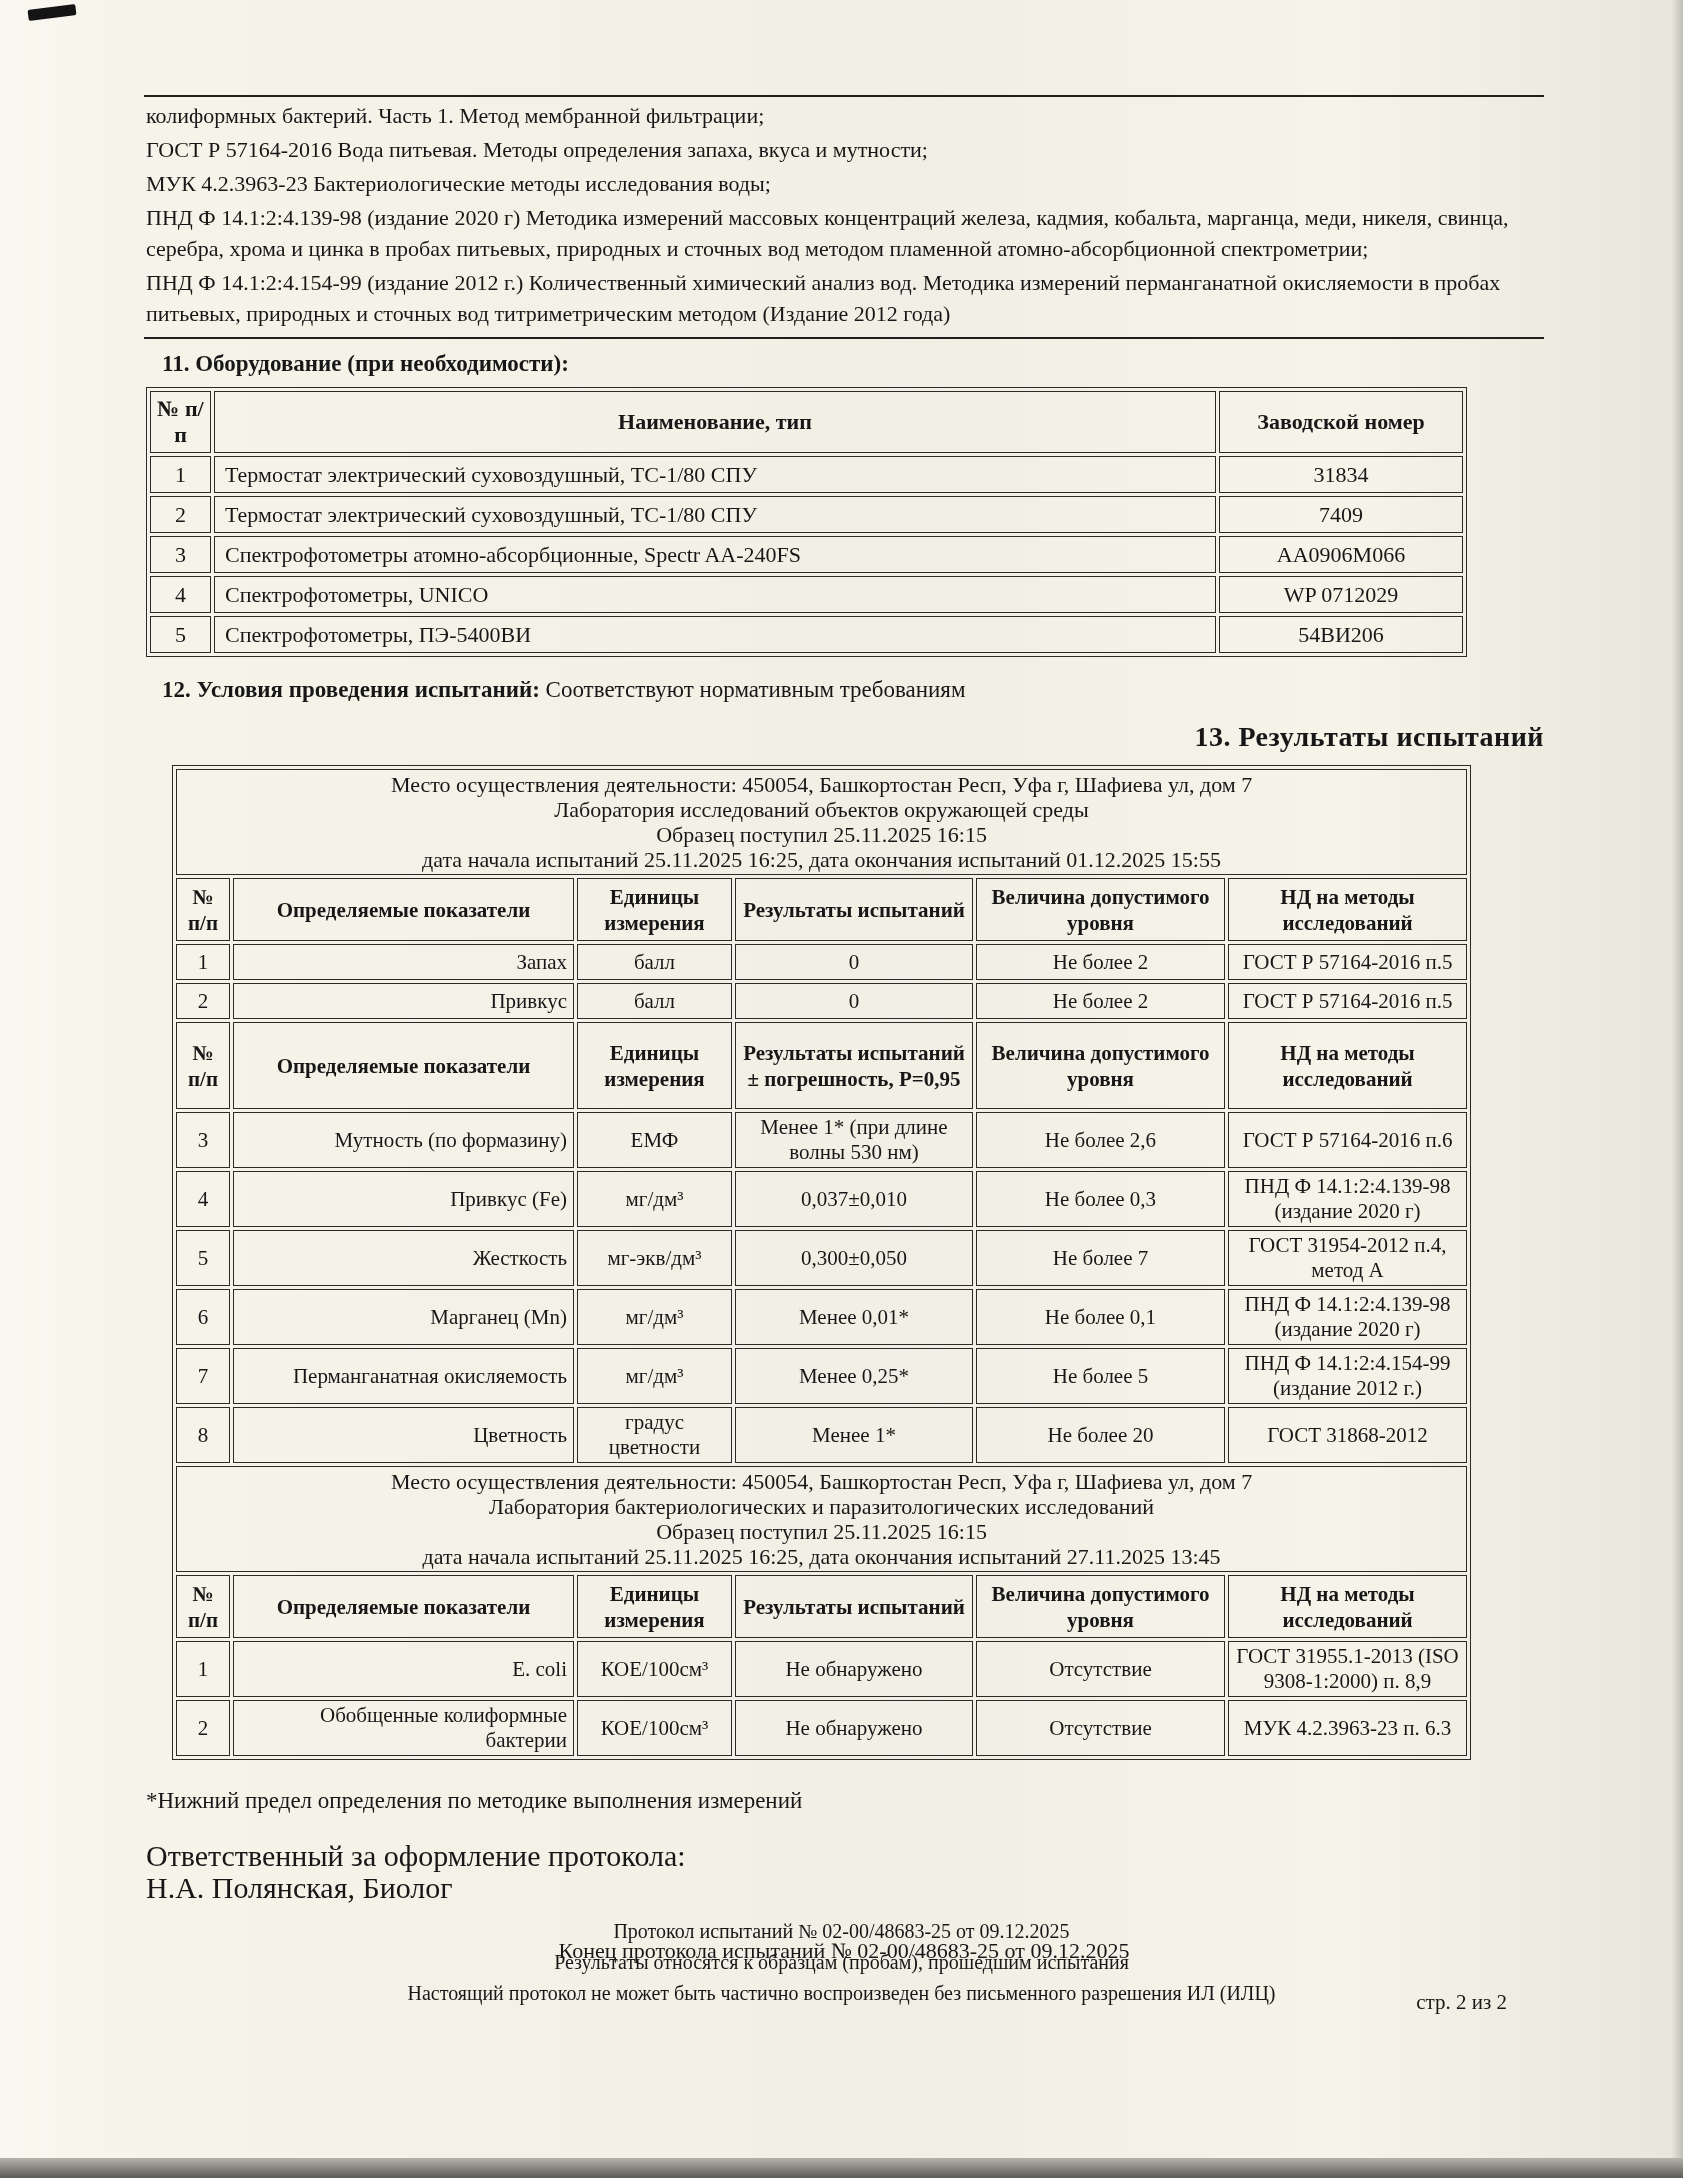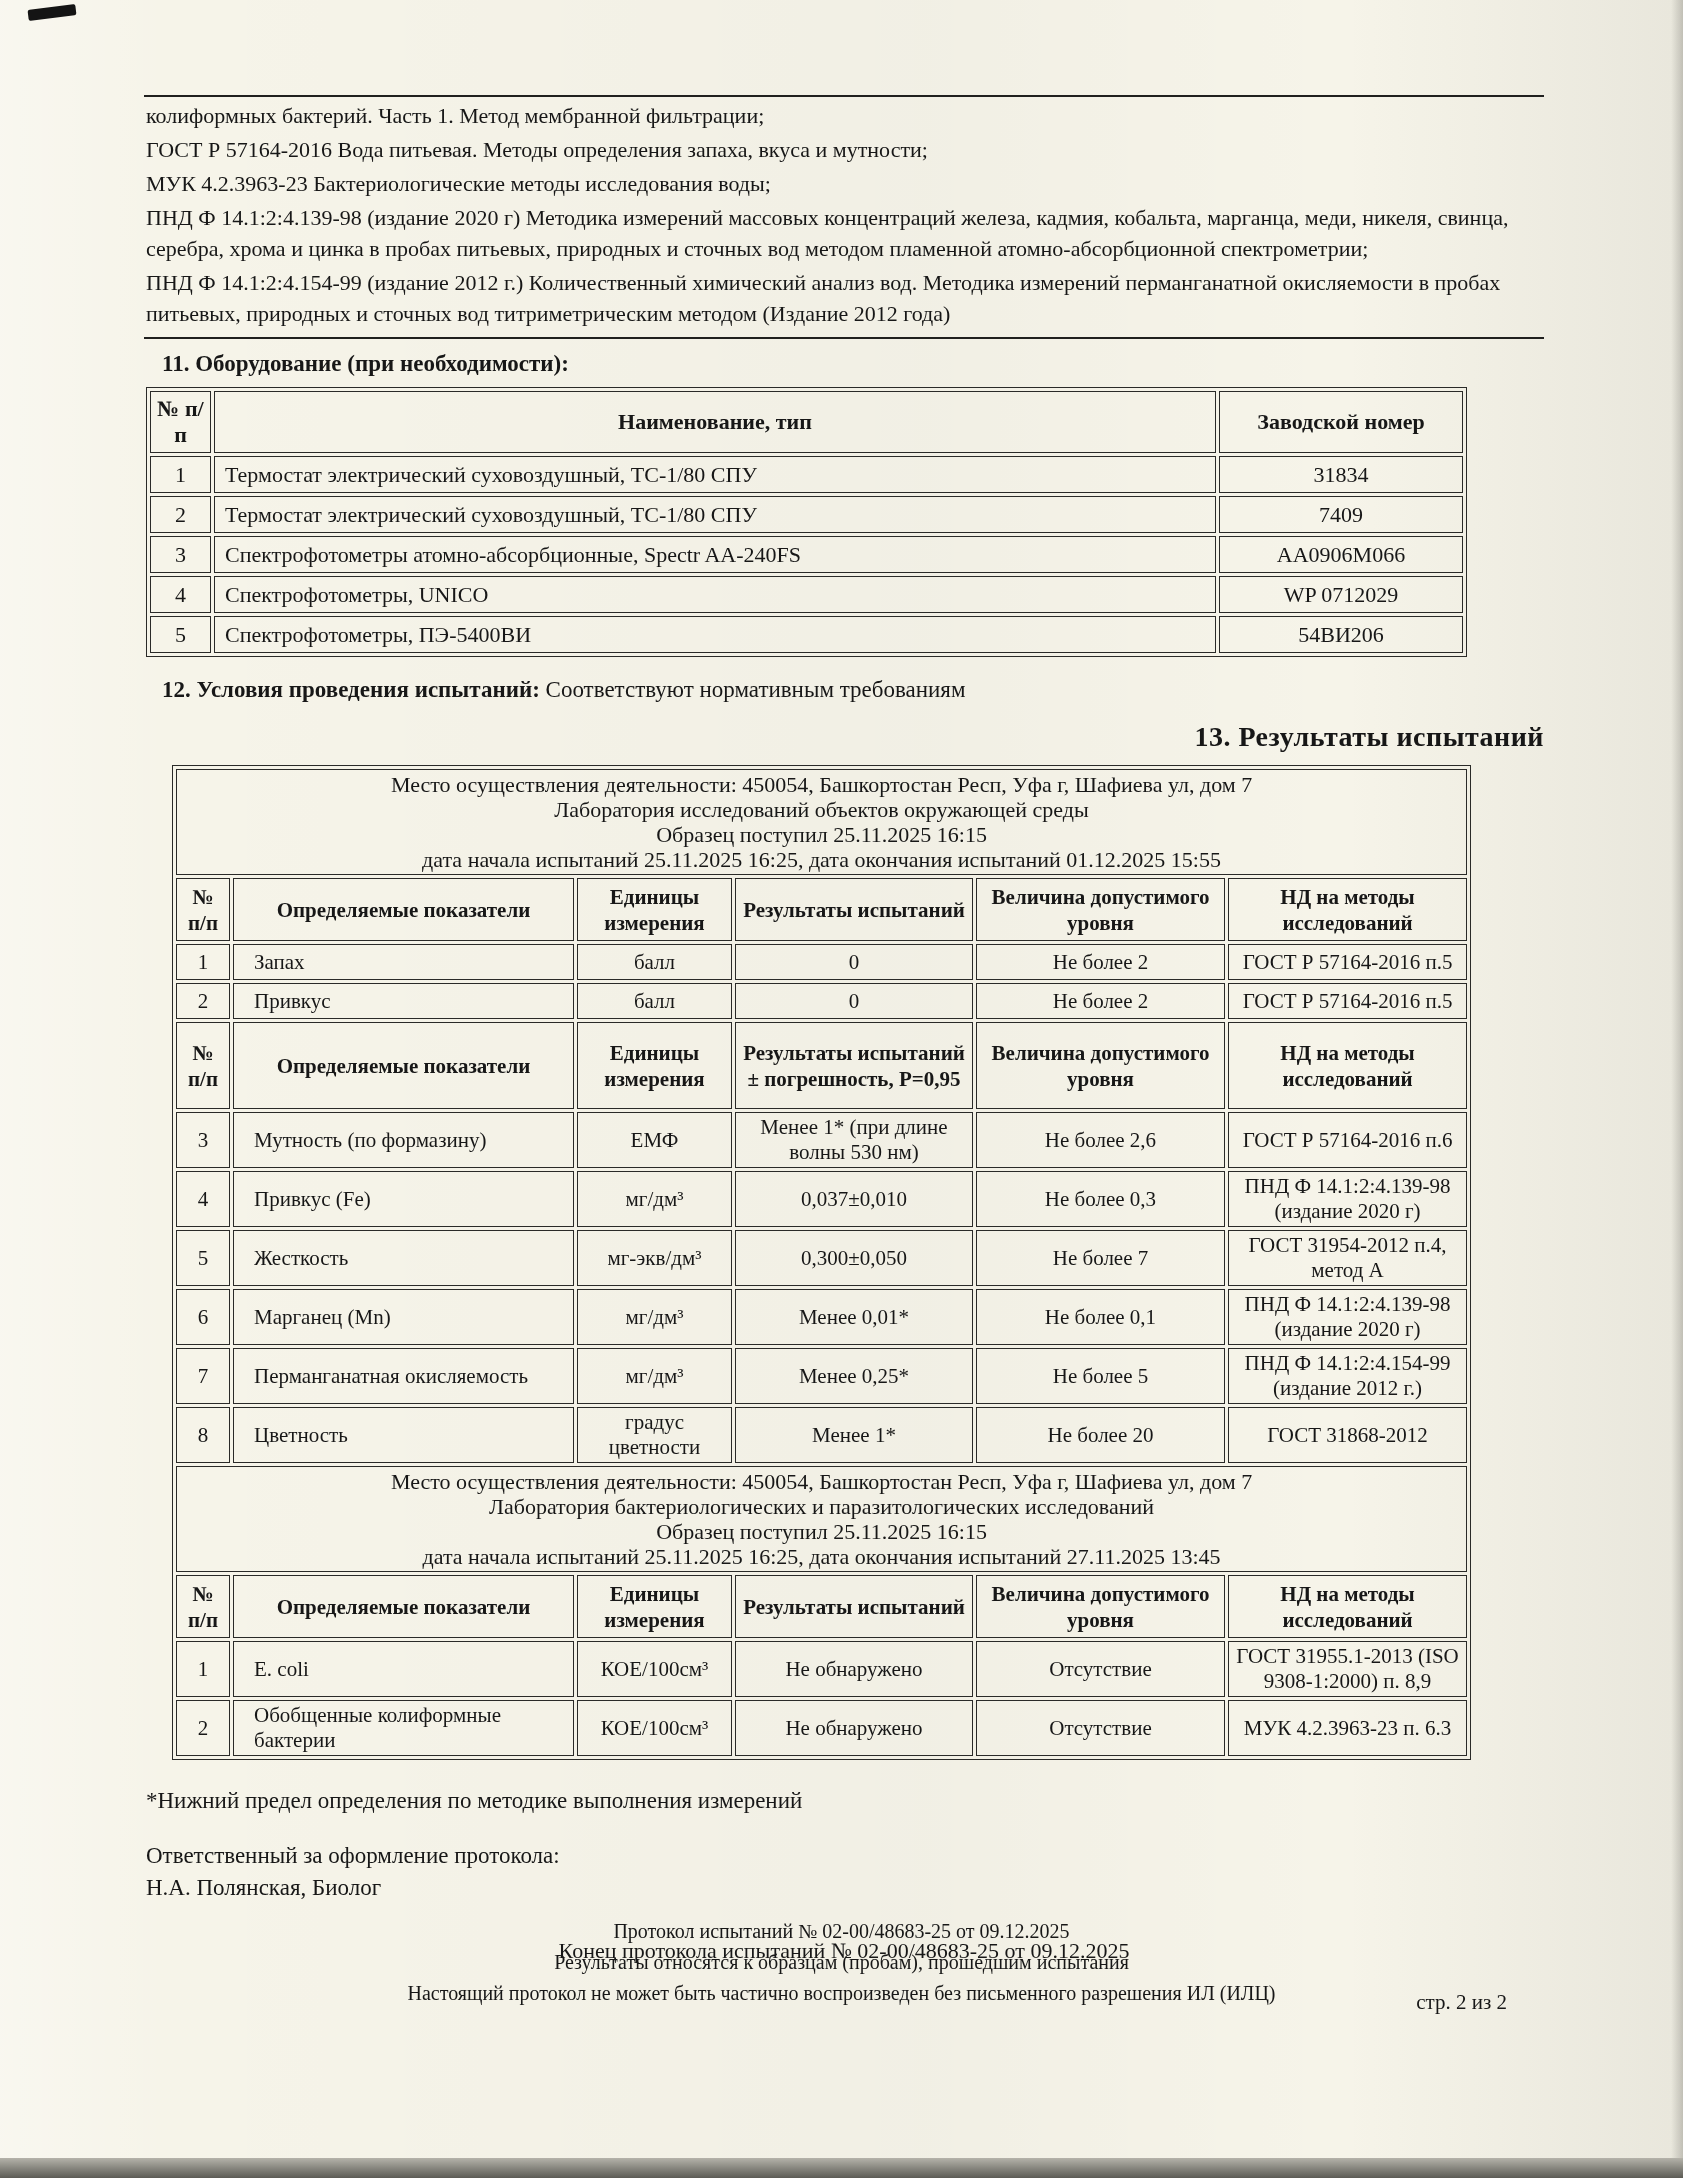--- a/index.html
+++ b/index.html
@@ -26,29 +26,29 @@
   .t-eq{width:1317px;margin:10px 0 0 2px;border:1.6px solid #2a2a28;font-size:22px;}
   .t-eq th{padding:4px 4px;height:51px;font-size:22px;}
   .t-eq td{padding:2px 10px;height:31px;}
   .t-eq .c{text-align:center;}
   .t-eq .l{text-align:left;}
 
   .t-res{width:1297px;margin:12px 0 0 28px;border:1.6px solid #2a2a28;font-size:21px;}
   .t-res th{padding:3px 4px;font-size:21px;line-height:26px;}
   .t-res td{padding:2px 6px;line-height:25px;}
   .t-res .c{text-align:center;}
-  .t-res .l{text-align:left;padding-left:20px;}
+  .t-res .l{text-align:right;padding-left:26px;}
   .t-res tr.hdr th{height:55px;}
   .t-res tr.hdr2 th{height:79px;}
   .t-res tr.simple td{height:30px;}
   .t-res tr.ext td{height:48px;}
   .loc-cell{padding:7px 10px;text-align:center;font-size:22px;line-height:29px;}
 
   .footnote{font-size:23px;margin:28px 0 0 2px;}
-  .resp{font-size:23px;margin:26px 0 0 2px;line-height:32px;}
+  .resp{font-size:30px;margin:26px 0 0 2px;line-height:32px;}
   .endline{font-size:22px;text-align:center;margin:34px 0 0 0;}
 
   .pagenum{position:absolute;top:1990px;right:176px;font-size:21px;}
   .footer{position:absolute;top:1916px;left:0;width:1683px;text-align:center;font-size:20px;line-height:31px;}
 
   .corner-mark{position:absolute;top:7px;left:28px;width:48px;height:11px;background:#141414;transform:rotate(-7deg);border-radius:2px;}
   .bottom-bar{position:absolute;bottom:0;left:0;width:1683px;height:20px;background:linear-gradient(180deg,#b5b3aa,#76756e 70%,#5c5b55);}
   .edge-shadow{position:absolute;top:0;right:0;width:12px;height:2178px;background:linear-gradient(90deg,rgba(0,0,0,0),rgba(90,89,82,.28));}
 </style>
 </head>

